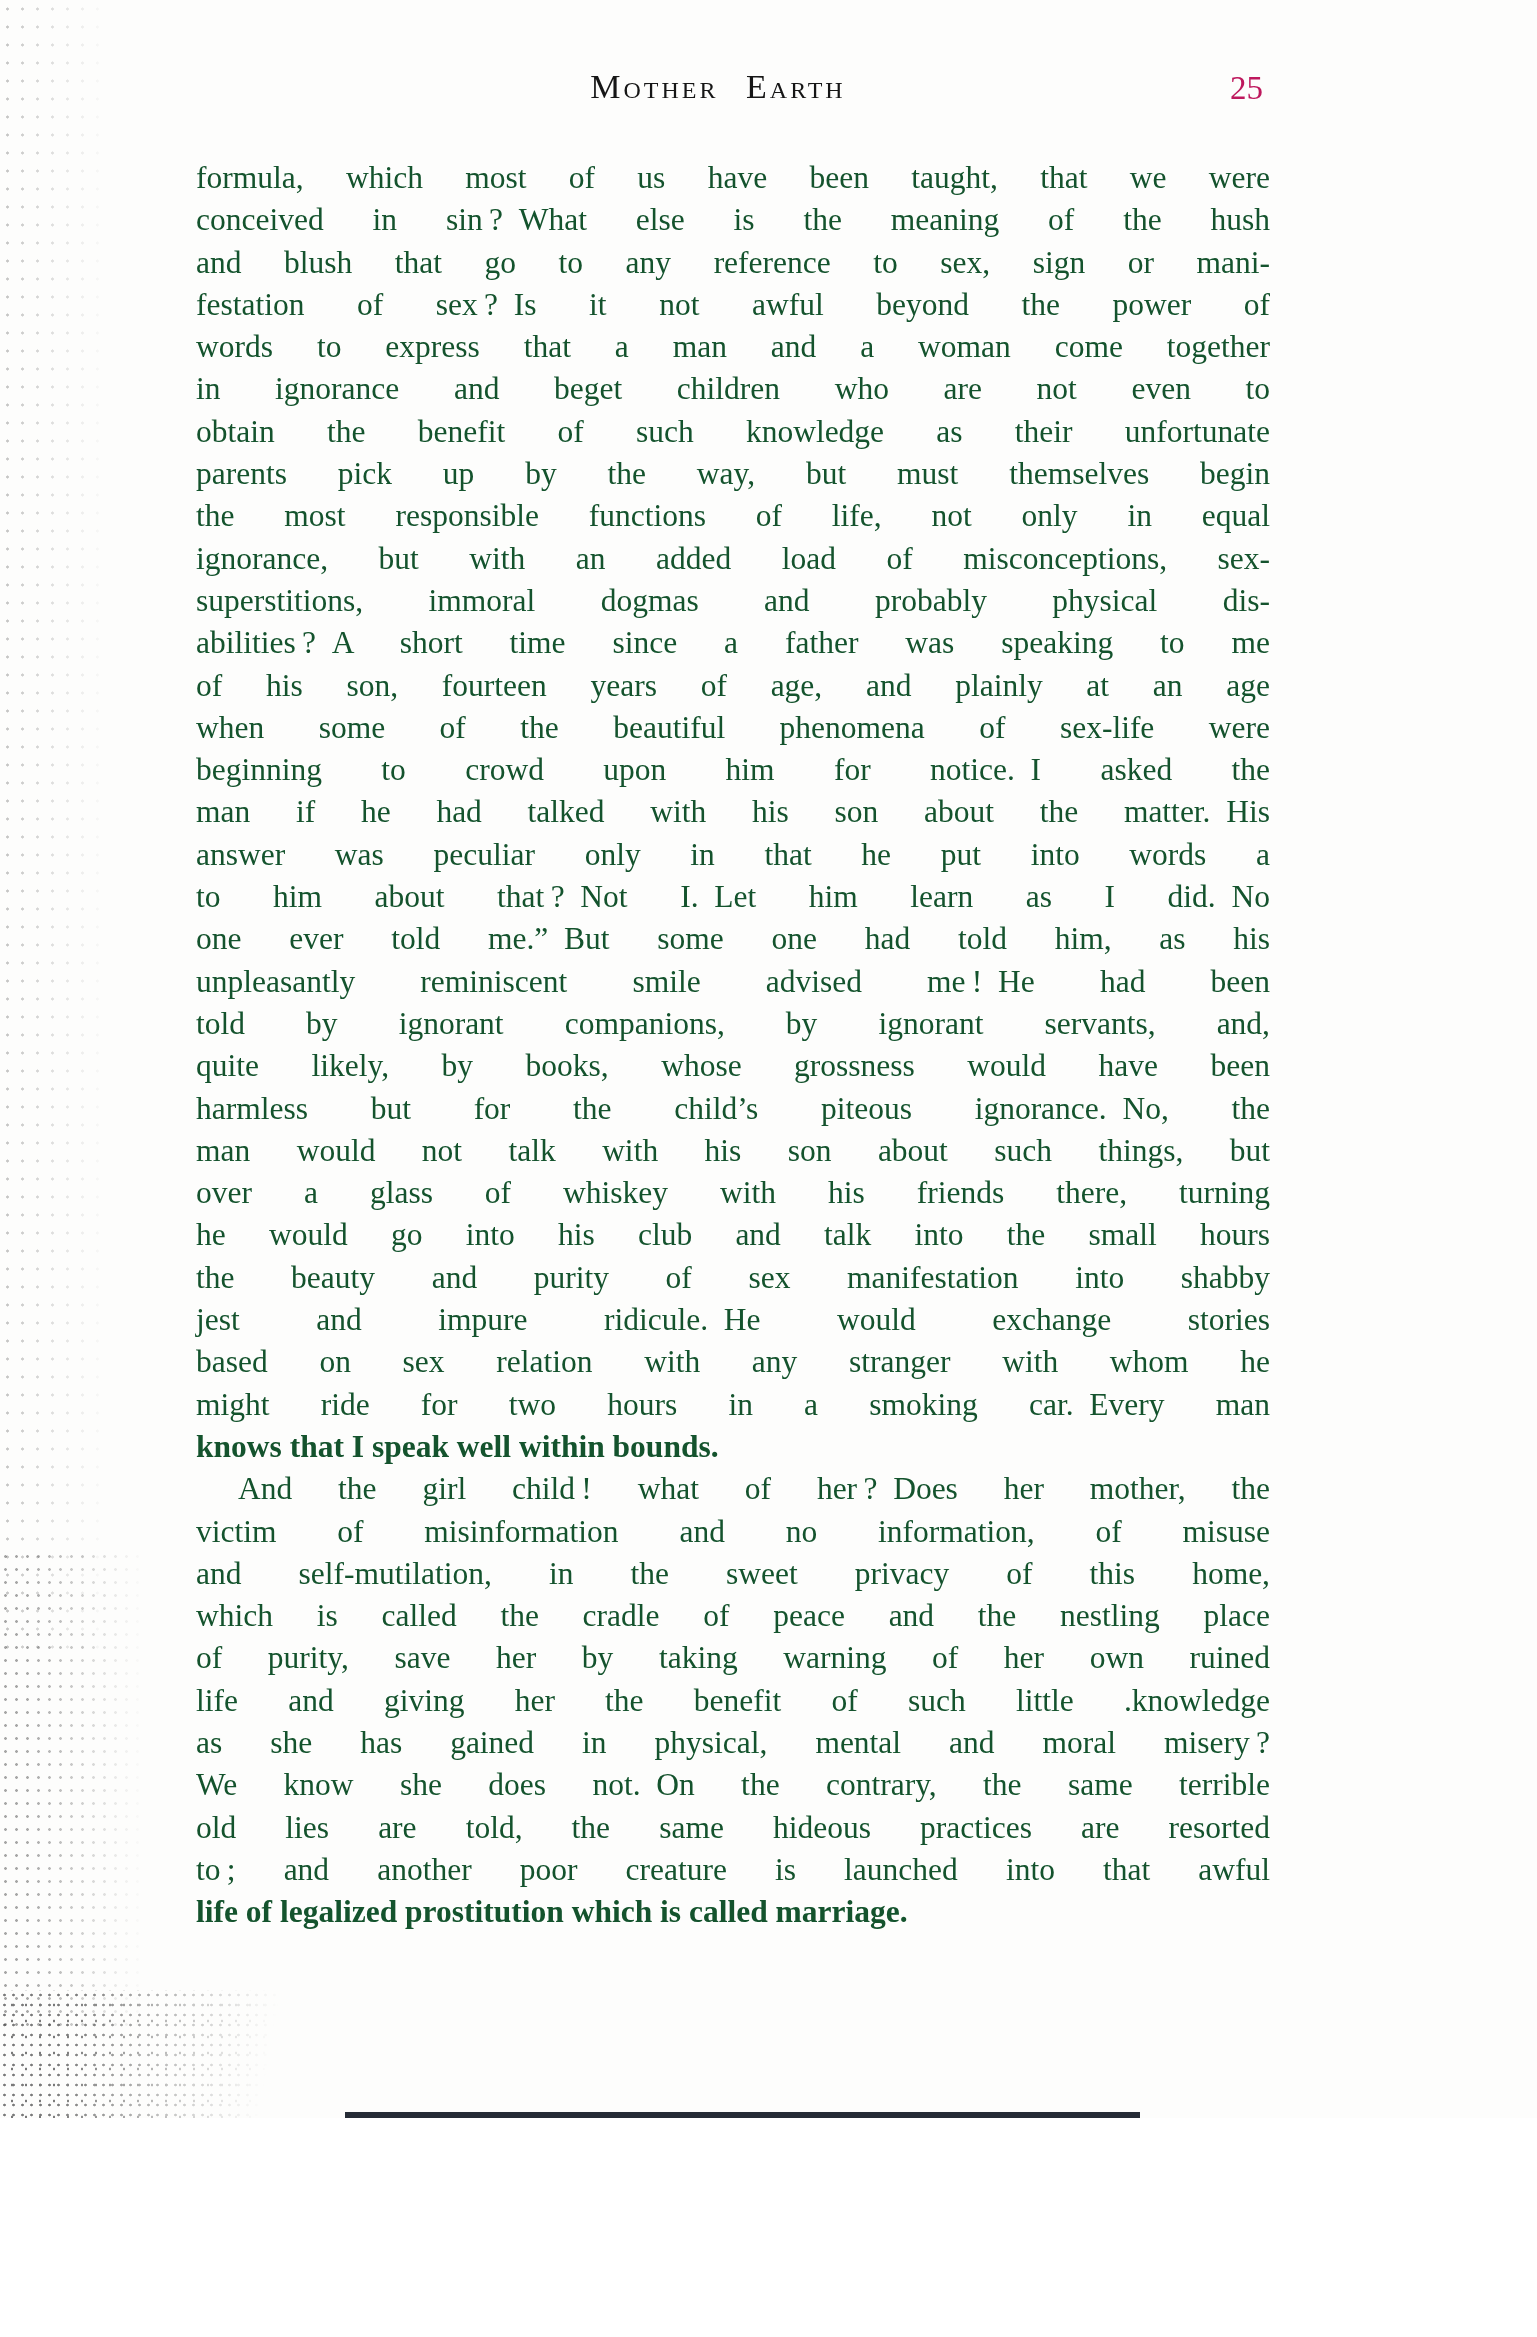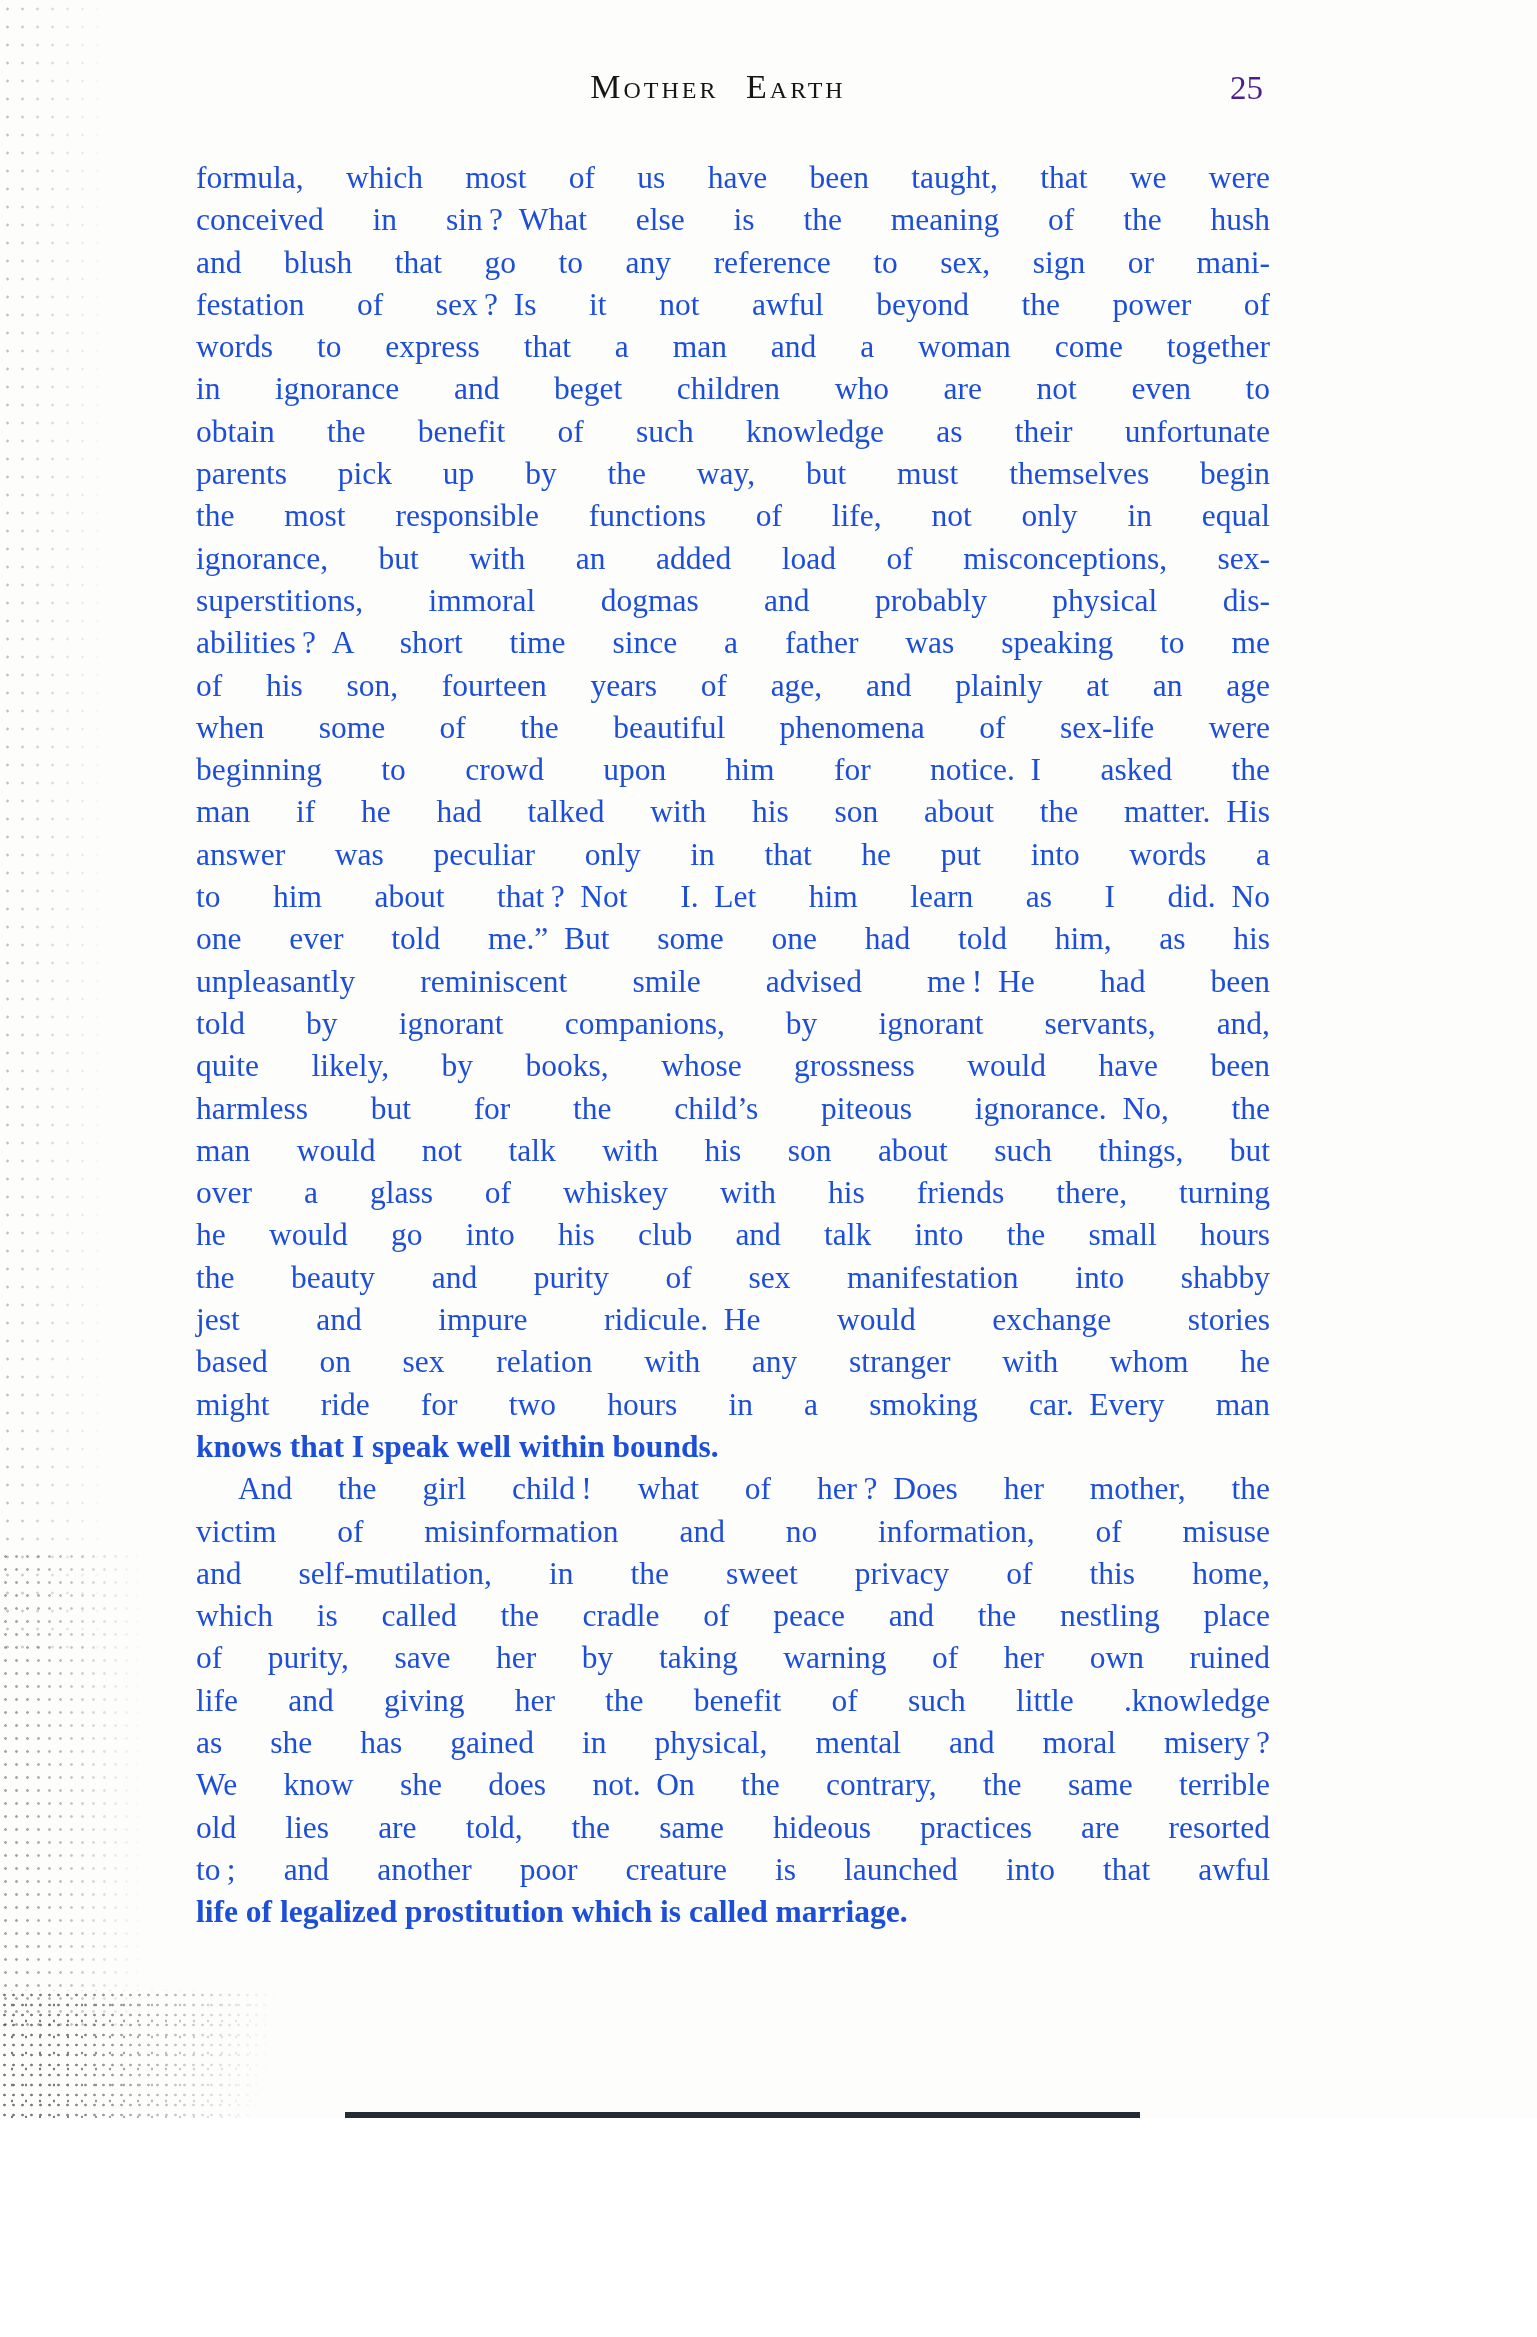--- a/index.html
+++ b/index.html
@@ -35,32 +35,32 @@
     letter-spacing: 3px;
     word-spacing: 16px;
     white-space: nowrap;
     color: #161616;
   }
   .page-number {
     position: absolute;
     left: 1230px;
     top: 2px;
     font-size: 33px;
-    color: #4c1d95;
+    color: #be185d;
   }
 
   
   .body-text {
     position: absolute;
     left: 196px;
     top: 157px;
     width: 1074px;
     font-size: 31.5px;
     line-height: 42.3px;
-    color: #1d4ed8;
+    color: #14532d;
   }
   .para .line {
     text-align: justify;
     text-align-last: justify;
     white-space: normal;
     height: 42.3px;
     overflow: visible;
   }
   .para .line:last-child {
     text-align-last: left;

